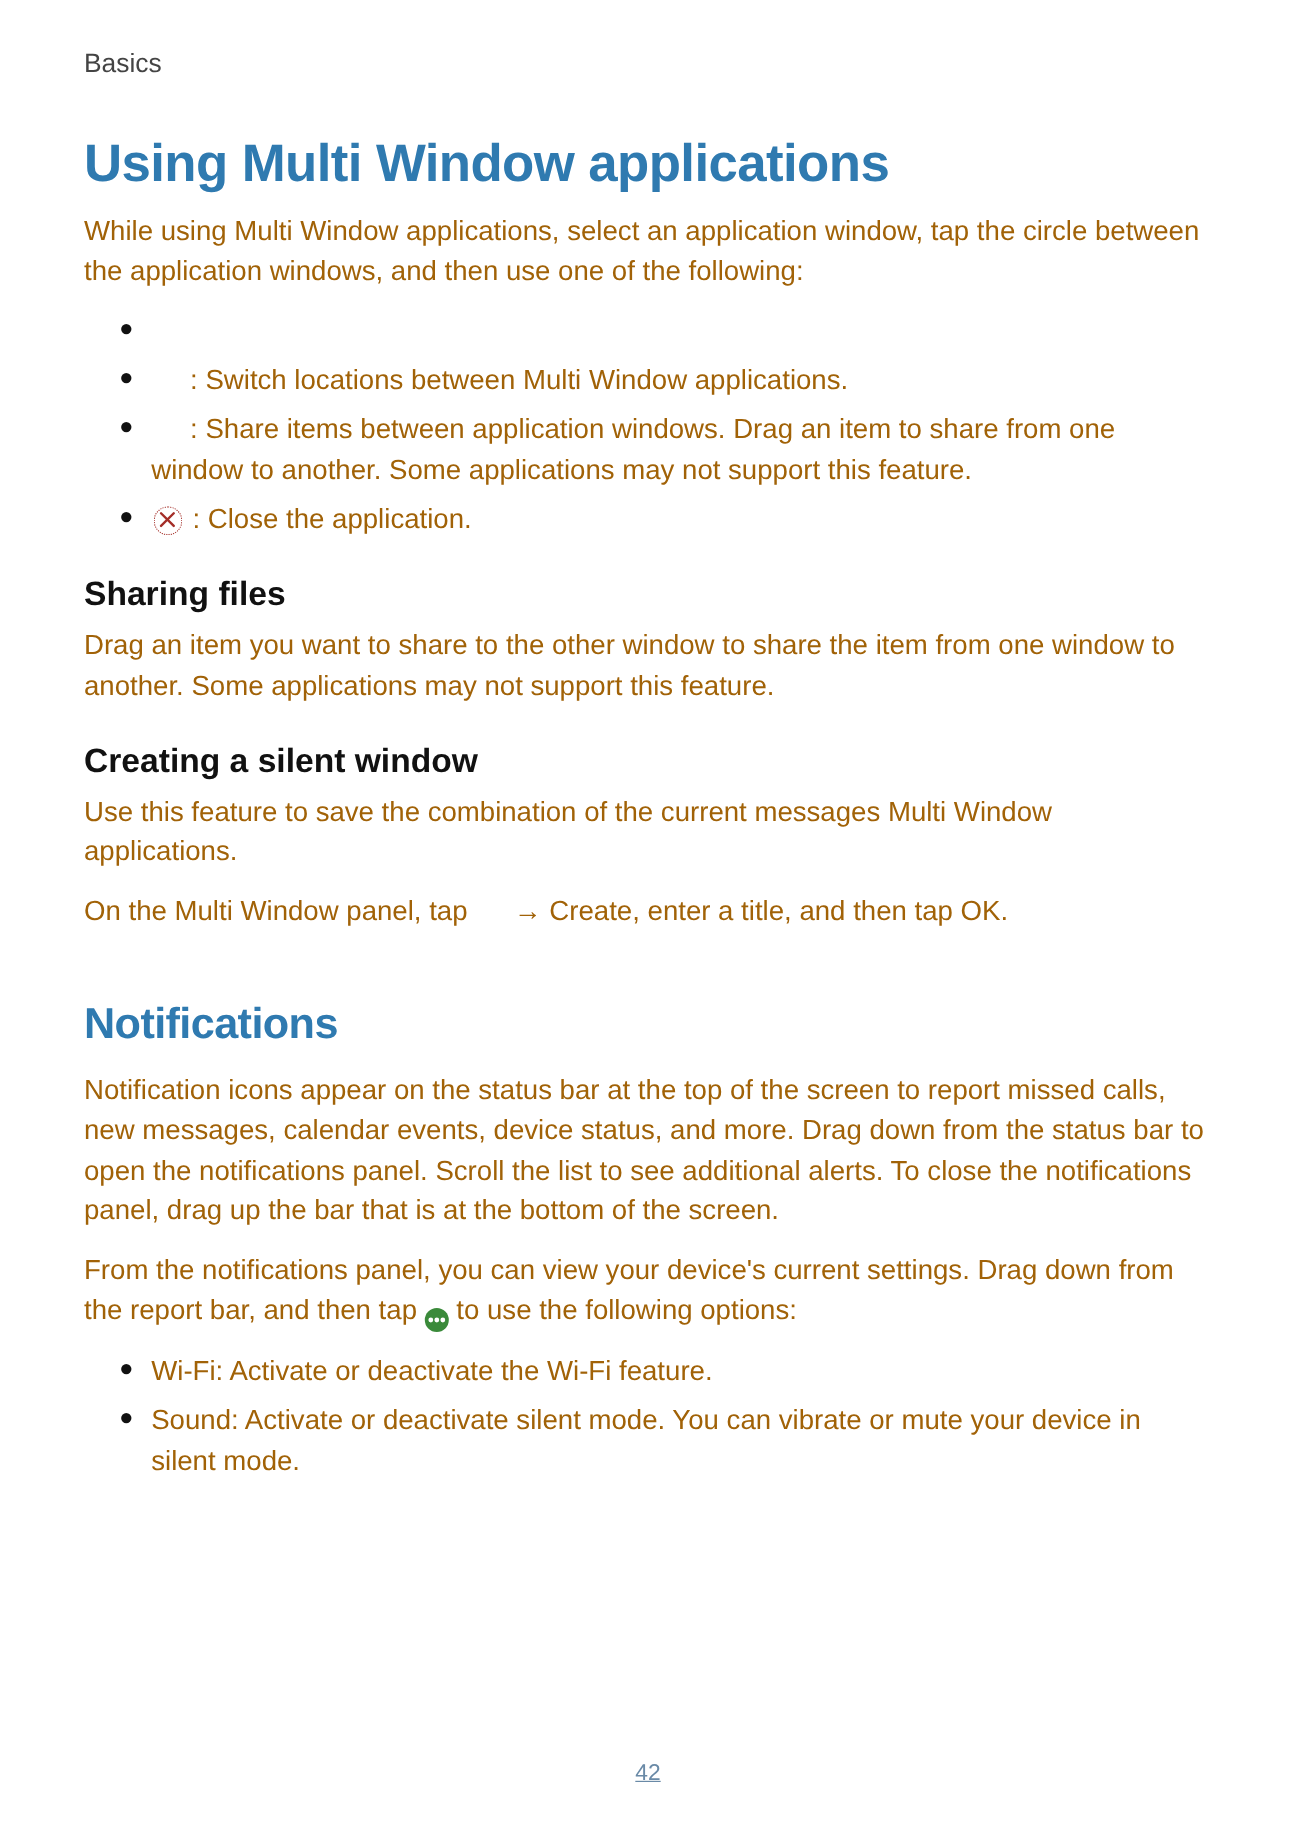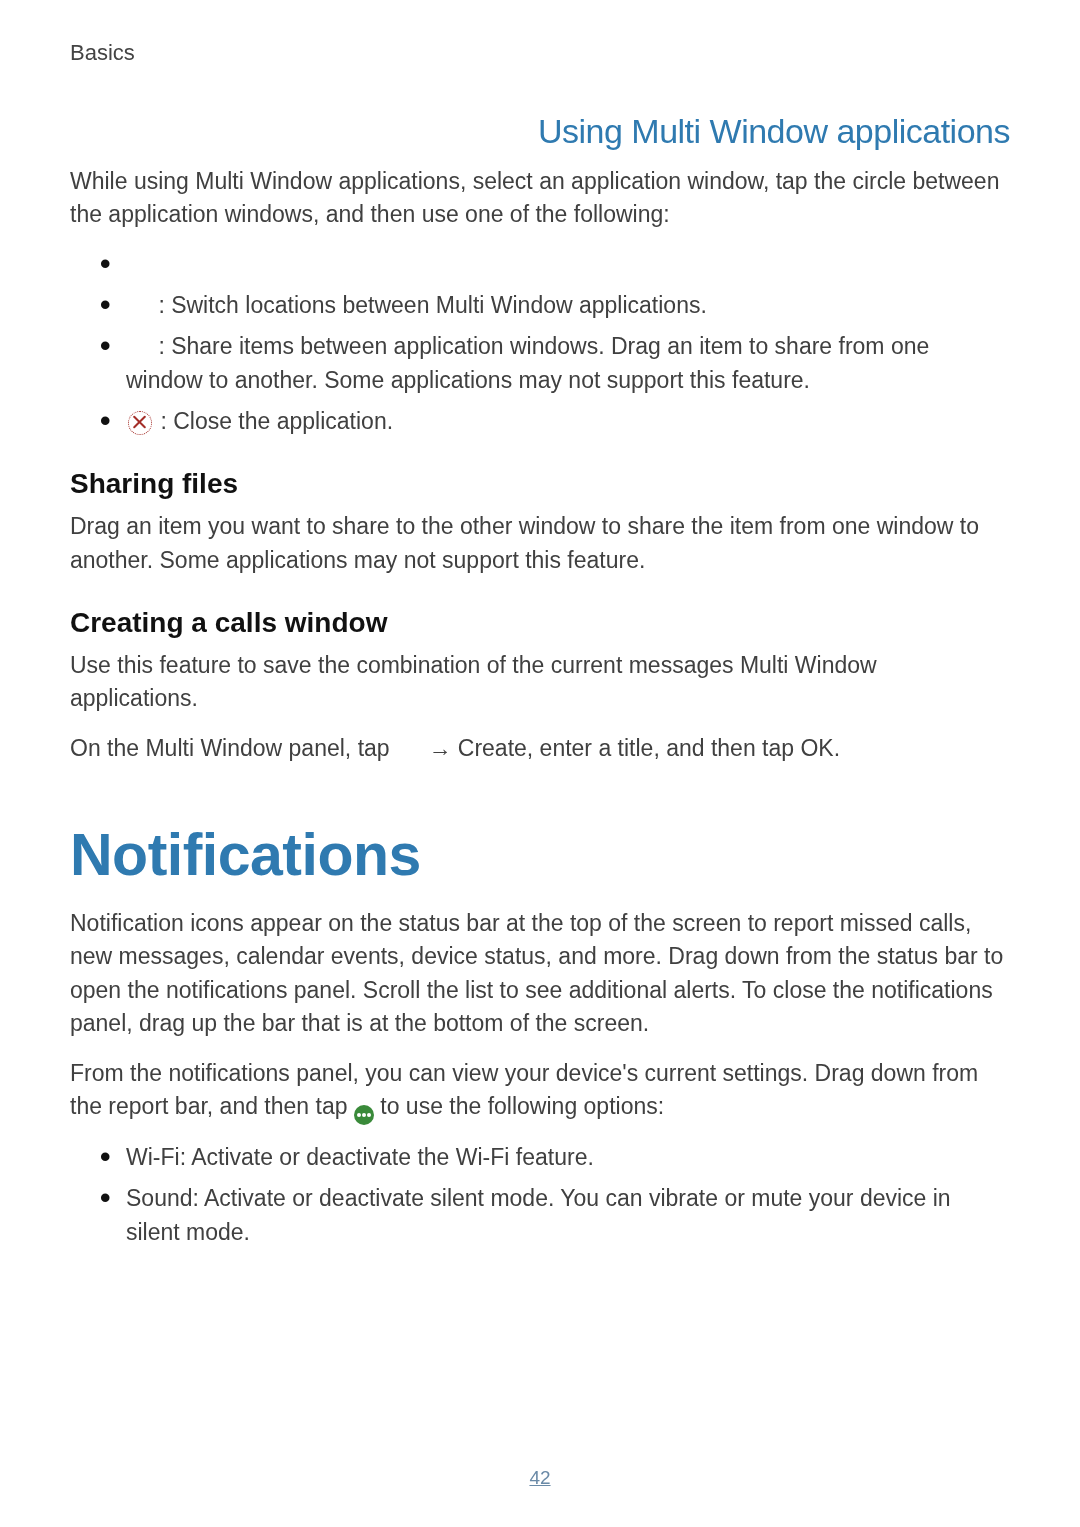--- a/index.html
+++ b/index.html
@@ -18,43 +18,42 @@
     color: var(--text);
     position: relative;
   }
   .breadcrumb {
     font-size: 22px;
     color: #444;
     margin-bottom: 46px;
   }
   .h2 {
     color: var(--accent);
-    font-size: 34px;
-    font-weight: 400;
+    font-size: 44px;
+    font-weight: 700;
     margin: 0 0 14px 0;
     letter-spacing: -0.5px;
-    text-align: right;
   }
   .h1 {
     color: var(--accent);
-    font-size: 59px;
+    font-size: 36px;
     font-weight: 600;
     margin: 56px 0 18px 0;
     letter-spacing: -0.5px;
   }
   .h3 {
     font-size: 28px;
     font-weight: 600;
     margin: 30px 0 10px 0;
     color: #111;
   }
   p, li {
     font-size: 23px;
     line-height: 1.45;
-    color: #404040;
+    color: #a16207;
     margin: 0 0 4px 0;
   }
   p { margin-bottom: 16px; }
   ul {
     list-style: none;
     padding-left: 30px;
     margin: 6px 0 18px 0;
   }
   li {
     position: relative;
@@ -125,21 +124,21 @@
   </li>
   <li>
     <span class="inline-icon close-icon"></span>
     <span> : Close the application.</span>
   </li>
 </ul>
 
 <h3 class="h3">Sharing files</h3>
 <p>Drag an item you want to share to the other window to share the item from one window to another. Some applications may not support this feature.</p>
 
-<h3 class="h3">Creating a calls window</h3>
+<h3 class="h3">Creating a silent window</h3>
 <p>Use this feature to save the combination of the current messages Multi Window applications.</p>
 <p>
   <span>On the Multi Window panel, tap </span>
   <span class="inline-icon"></span>
   <span> → </span><strong>Create</strong><span>, enter a title, and then tap </span><strong>OK</strong><span>.</span>
 </p>
 
 <h1 class="h1">Notifications</h1>
 <p>Notification icons appear on the status bar at the top of the screen to report missed calls, new messages, calendar events, device status, and more. Drag down from the status bar to open the notifications panel. Scroll the list to see additional alerts. To close the notifications panel, drag up the bar that is at the bottom of the screen.</p>
 <p>

